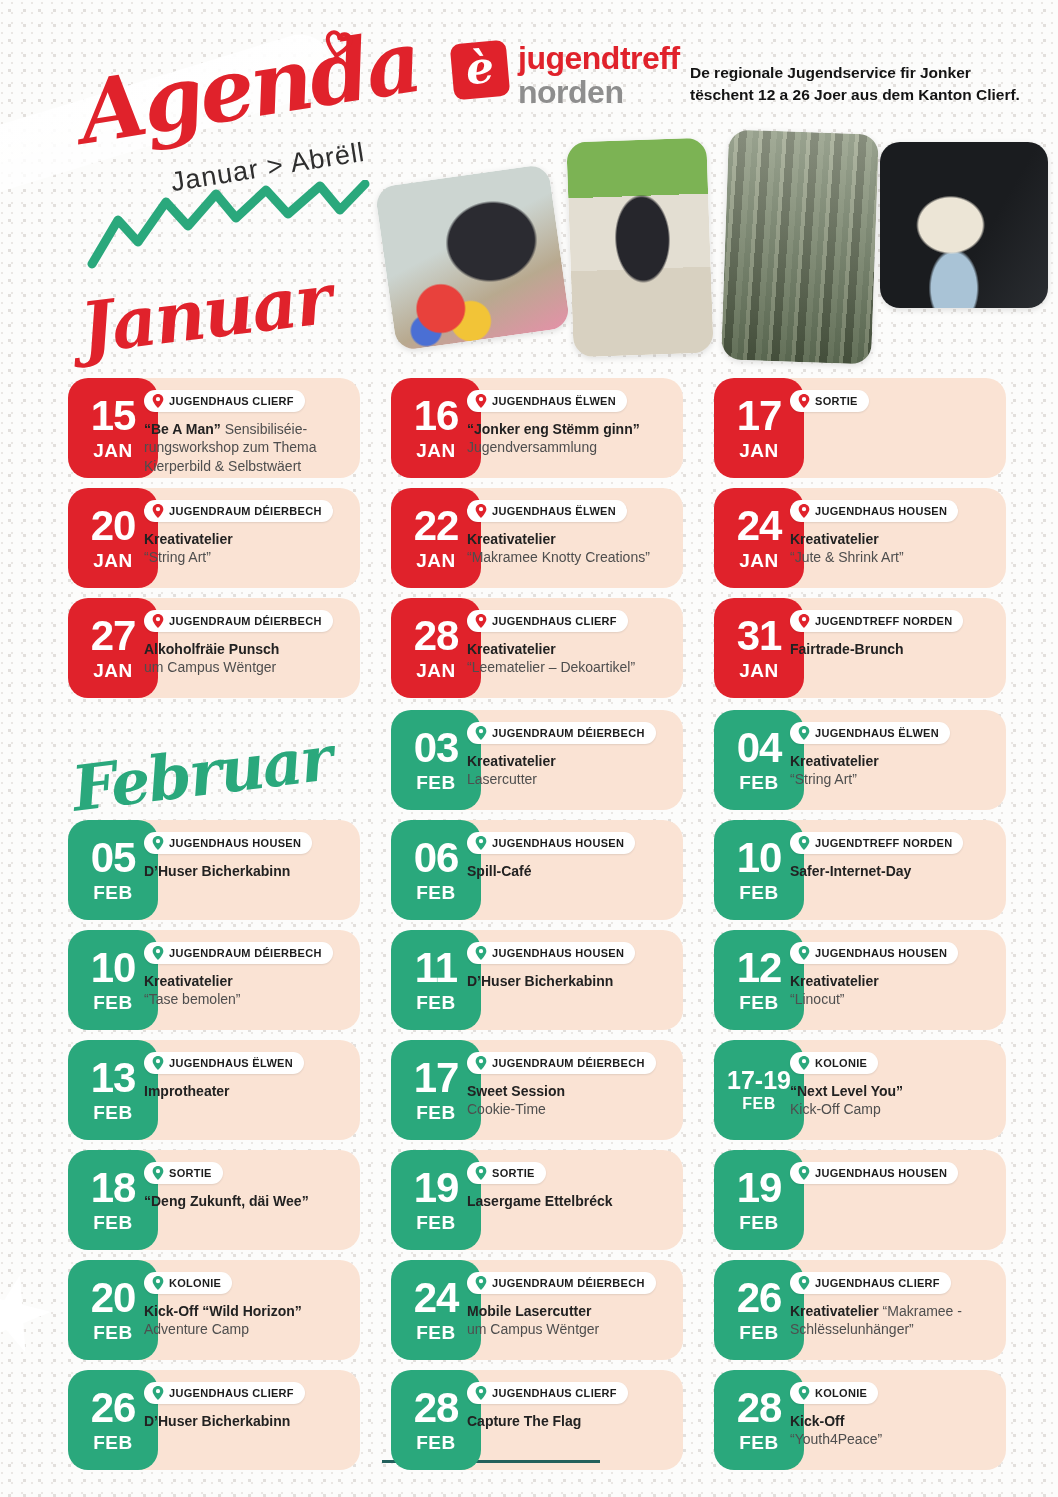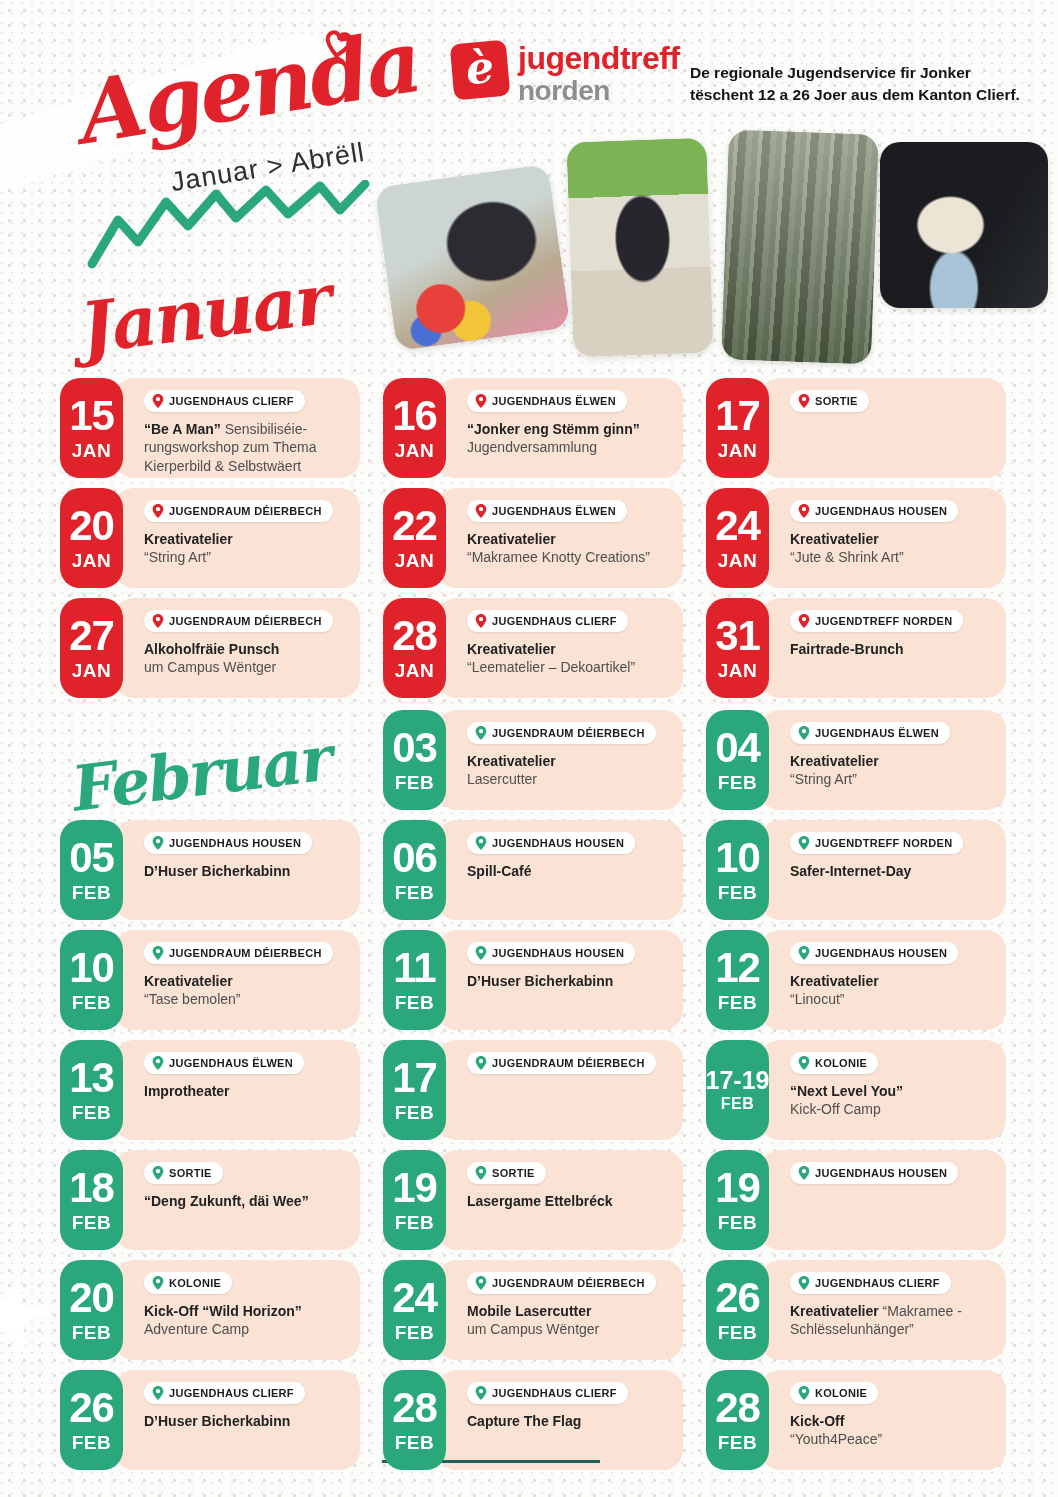--- a/index.html
+++ b/index.html
@@ -26,21 +26,21 @@
   .heart-wrap{position:absolute;left:320px;top:26px;transform:rotate(10deg);}
   .heart-dot{position:absolute;left:333px;top:56px;width:7px;height:7px;border-radius:50%;background:#e0222b;}
   .zigzag{position:absolute;left:86px;top:180px;}
 
   .logo{position:absolute;left:452px;top:42px;display:flex;align-items:flex-start;}
   .logo-square{width:56px;height:56px;background:#e0222b;border-radius:10px;transform:rotate(-5deg);
     color:#fff;display:flex;align-items:center;justify-content:center;
     font-family:"DejaVu Serif",serif;font-style:italic;font-weight:700;font-size:44px;padding-bottom:6px;box-sizing:border-box;}
   .logo-text{margin-left:10px;display:flex;flex-direction:column;}
   .brand1{color:#e0222b;font-size:32px;font-weight:800;line-height:1.05;letter-spacing:-0.5px;}
-  .brand2{color:#8e8e8e;font-size:28px;font-weight:800;line-height:1.05;letter-spacing:-0.5px;}
+  .brand2{color:#8e8e8e;font-size:32px;font-weight:800;line-height:1.05;letter-spacing:-0.5px;}
   .tagline{position:absolute;left:690px;top:62px;width:330px;font-size:15.5px;font-weight:700;
     color:#141414;line-height:1.45;}
   .tagline span{display:block;}
 
   
   .photo{position:absolute;border-radius:20px;box-shadow:0 2px 6px rgba(0,0,0,.12);}
   .photo-1{left:385px;top:175px;width:175px;height:165px;transform:rotate(-8deg);
     background:
       radial-gradient(circle at 28% 78%, #e8413c 0 13%, transparent 14%),
       radial-gradient(circle at 44% 88%, #f2c437 0 11%, transparent 12%),
@@ -68,21 +68,21 @@
   .heading-feb{font-size:62px;color:#2aa87c;padding:26px 0 0 10px;}
 
   
   .grid{position:absolute;left:60px;display:grid;grid-template-columns:repeat(3,300px);
     gap:10px 23px;}
   .grid-jan{top:378px;}
   .grid-feb{top:710px;}
 
   .card{position:relative;width:300px;height:100px;}
   .panel{position:absolute;left:54px;top:0;right:0;bottom:0;background:#fae3d4;border-radius:20px;}
-  .badge{position:absolute;left:0;top:0;width:63px;height:100px;border-radius:20px;
+  .badge{position:absolute;left:8px;top:0;width:90px;height:100px;border-radius:20px;
     background:var(--accent,#e0222b);color:#fff;display:flex;flex-direction:column;
     align-items:center;justify-content:center;z-index:2;}
   .day{font-size:42px;font-weight:700;line-height:1;letter-spacing:-1px;}
   .day.range{display:flex;align-items:center;font-size:25px;line-height:1.05;letter-spacing:0;}
   .mon{font-size:19px;font-weight:600;margin-top:3px;letter-spacing:.5px;}
   .badge.has-range .mon{font-size:16px;margin-top:1px;}
   .content{position:relative;z-index:3;margin-left:84px;padding:12px 16px 0 0;}
   .chip{display:inline-flex;align-items:center;gap:5px;background:#fff;border-radius:13px;
     padding:4px 11px 4px 8px;box-shadow:0 1px 2px rgba(0,0,0,.10);}
   .chip .pin{color:var(--accent,#e0222b);flex:0 0 auto;}
@@ -433,20 +433,21 @@
       <span class="day">17</span>
       <span class="mon">FEB</span>
     </div>
     <div class="content">
       <span class="chip">
         <svg class="pin" width="12" height="14" viewBox="0 0 13 15">
           <path fill="currentColor" d="M6.5 0C3.2 0 .7 2.5.7 5.6c0 3.9 5.8 9.4 5.8 9.4s5.8-5.5 5.8-9.4C12.3 2.5 9.8 0 6.5 0zm0 7.8a2.3 2.3 0 1 1 0-4.6 2.3 2.3 0 0 1 0 4.6z"></path>
         </svg>
         <span class="loc">JUGENDRAUM DÉIERBECH</span>
       </span>
+      <p class="desc"><b>Sweet Session</b><br>Cookie-Time</p>
     </div>
   </div>
       <div class="card" style="--accent: #2aa87c;">
     <div class="panel"></div>
     <div class="badge has-range">
       <span class="day range">
             <span>17-</span>
             <span>19</span>
           </span>
       <span class="mon">FEB</span>

